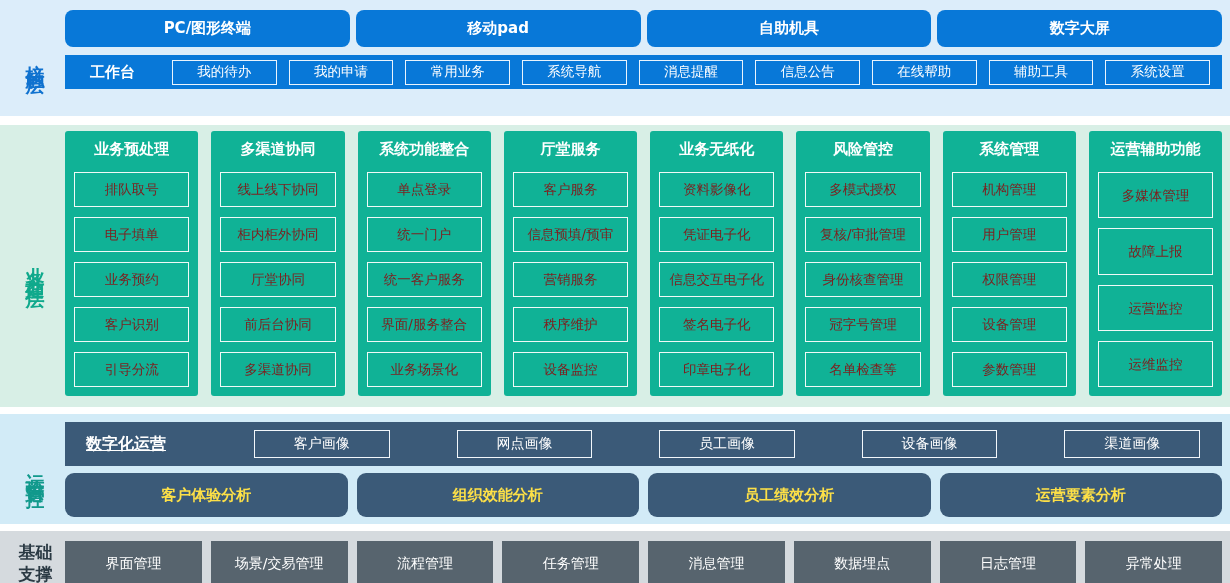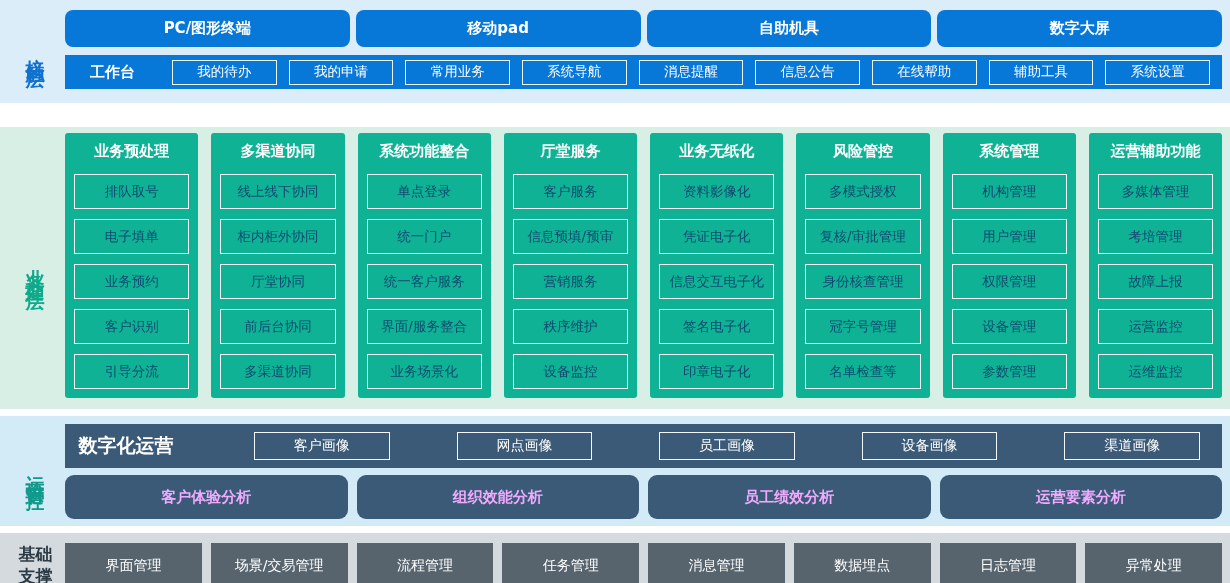--- a/index.html
+++ b/index.html
@@ -13,21 +13,21 @@
     position:absolute; left:3px; top:0; bottom:0; width:65px;
     display:flex; align-items:center; justify-content:center;
   }
   .vlabel {
     writing-mode:vertical-rl; text-orientation:upright;
     font-weight:bold; font-size:19px; letter-spacing:6px; line-height:1;
   }
   .content { margin-left:65px; margin-right:8px; height:100%; }
 
   
-  .band-contact { height:103px; background:#dcedfa; margin-bottom:24px; }
+  .band-contact { height:116px; background:#dcedfa; margin-bottom:9px; }
   .band-contact .vlabel { color:#1072cf; }
   .band-contact .content { display:flex; flex-direction:column; padding-top:10px; gap:8px; }
   .terminal-row { display:flex; gap:6px; height:37px; }
   .terminal-btn {
     flex:1; background:#0878d8; border-radius:8px; color:#fff;
     font-weight:bold; font-size:15px; display:flex; align-items:center; justify-content:center;
   }
   .workbench-bar {
     height:34px; background:#0878d8; display:flex; align-items:center;
     gap:12px; padding-right:12px;
@@ -41,40 +41,40 @@
   
   .band-business { height:282px; background:#d8efe6; margin-bottom:7px; }
   .band-business .vlabel { color:#0fa98c; }
   .columns { display:flex; gap:13px; padding-top:6px; height:271px; }
   .biz-col {
     flex:1; background:#10b296; border-radius:3px;
     padding:5px 9px 9px; display:flex; flex-direction:column; gap:10px; height:265px;
   }
   .col-title { height:26px; line-height:26px; text-align:center; color:#fff; font-weight:bold; font-size:15px; white-space:nowrap; }
   .col-item {
-    flex:1; border:1px solid #f0faf7; color:#0c4a6e; font-size:13.5px; line-height:1.2;
+    flex:1; border:1px solid #f0faf7; color:#7f1d1d; font-size:13.5px; line-height:1.2;
     display:flex; align-items:center; justify-content:center; text-align:center; padding:1px 3px;
   }
 
   
   .band-ops { height:110px; background:#d2ebf7; margin-bottom:7px; }
   .band-ops .vlabel { color:#11998c; }
   .band-ops .content { display:flex; flex-direction:column; padding-top:8px; gap:7px; }
   .digital-bar {
     height:44px; background:#3b5a78; display:flex; align-items:center;
     gap:20px; padding-right:22px;
   }
-  .digital-label { flex:none; width:122px; text-align:center; color:#fff; font-weight:bold; font-size:19px; }
+  .digital-label { flex:none; width:122px; text-align:center; color:#fff; font-weight:bold; font-size:16px;text-decoration:underline; }
   .digital-item {
     flex:1; height:28px; border:1px solid #f2f7fb; color:#fff; font-size:14px;
     display:flex; align-items:center; justify-content:center; white-space:nowrap;margin-left:47px;
   }
   .analysis-row { display:flex; gap:9px; height:44px; }
   .analysis-btn {
-    flex:1; background:#3b5a78; border-radius:9px; color:#f0abfc; font-weight:bold; font-size:15px;
+    flex:1; background:#3b5a78; border-radius:9px; color:#fde047; font-weight:bold; font-size:15px;
     display:flex; align-items:center; justify-content:center;
   }
 
   
   .band-foundation { height:65px; background:#d5dade; }
   .flabel {
     font-weight:bold; font-size:17px; color:#2b3a44; width:38px;
     line-height:1.25; text-align:center; word-break:break-all;
   }
   .band-foundation .content { display:flex; gap:9px; align-items:center; height:100%; }
@@ -179,21 +179,20 @@
         <div class="col-item">机构管理</div>
         <div class="col-item">用户管理</div>
         <div class="col-item">权限管理</div>
         <div class="col-item">设备管理</div>
         <div class="col-item">参数管理</div>
       </div>
 
       <div class="biz-col">
         <div class="col-title">运营辅助功能</div>
         <div class="col-item">多媒体管理</div>
-        <div class="col-item">考培管理</div>
         <div class="col-item">故障上报</div>
         <div class="col-item">运营监控</div>
         <div class="col-item">运维监控</div>
       </div>
 
     </div>
   </section>
 
   <section class="band band-ops">
     <div class="label-zone">

